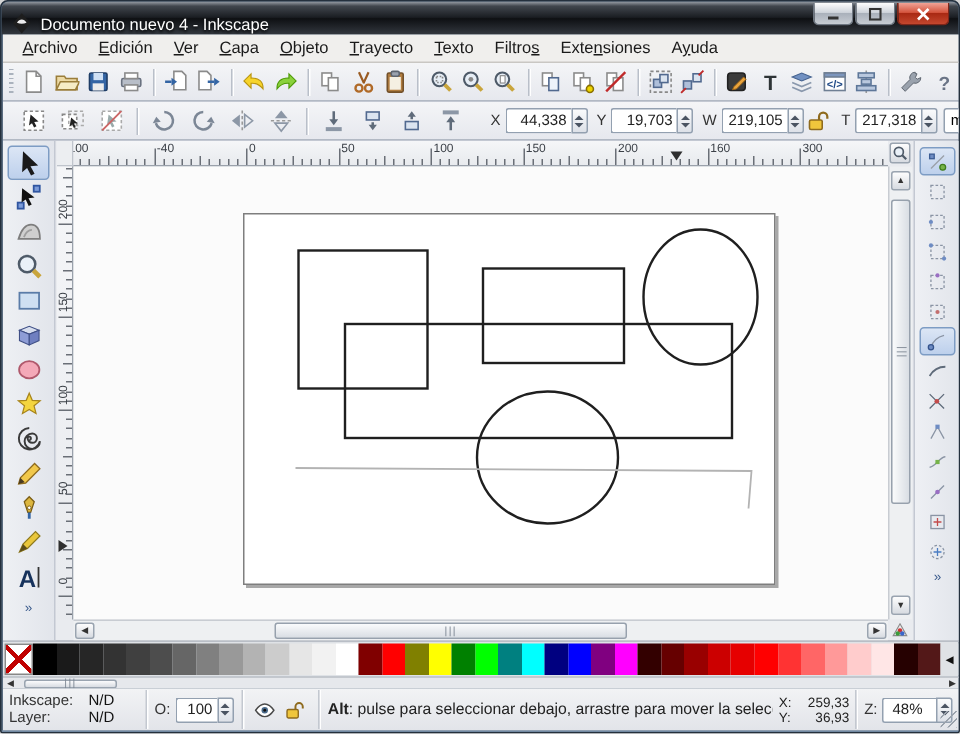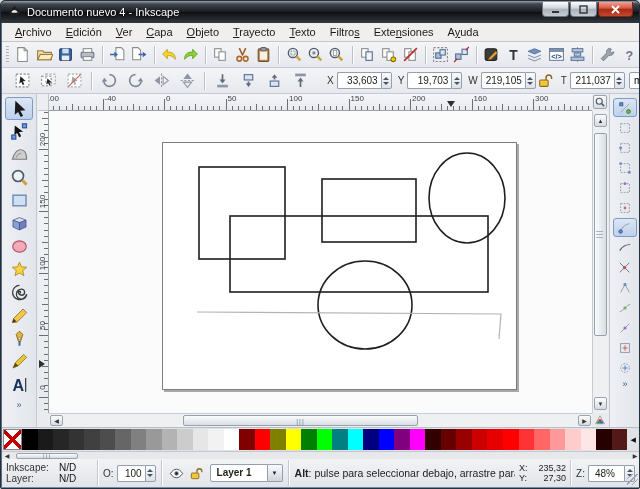--- a/index.html
+++ b/index.html
@@ -2,21 +2,21 @@
 <html><head>
 <meta charset="utf-8">
 <style>
   html,body{margin:0;padding:0;background:#d6d6d6;}
   *{box-sizing:border-box;font-family:"Liberation Sans","DejaVu Sans",sans-serif;}
   #win{position:relative;width:640px;height:489px;background:#5a6c80;border:1px solid #24303d;border-radius:5px 5px 2px 2px;overflow:hidden;}
 
   
   #titlebar{position:absolute;left:0;top:0;width:100%;height:22px;
     background:linear-gradient(#9aa0a8 0%,#41464d 14%,#1a1d22 48%,#0e1013 52%,#33383f 100%);
-    display:flex;align-items:center;padding:0 6px;border-radius:5px 5px 0 0;}
+    display:flex;align-items:flex-end;padding:0 6px;border-radius:5px 5px 0 0;}
   #titlebar .wicon{width:15px;height:15px;margin-right:5px;}
   #titlebar .wtitle{color:#fff;font-size:11px;text-shadow:0 1px 2px #000;flex:1;}
   .winbtns{display:flex;gap:1px;align-self:flex-start;margin-top:1px;}
   .wbtn{width:27px;height:15px;border:1px solid #6e7681;border-top:none;border-radius:0 0 4px 4px;
     background:linear-gradient(#fdfdfd,#cfd4db 45%,#aab1bb 50%,#c7ccd3);display:flex;align-items:center;justify-content:center;
     font-size:9px;color:#222;line-height:1;}
   .wbtn.close{width:35px;background:linear-gradient(#f0a396,#d4553e 45%,#a92913 50%,#c4472e);color:#fff;border-color:#7e2619;font-weight:bold;}
 
   
   #menubar{position:absolute;left:1px;top:22px;width:638px;height:19px;background:#f0efed;border-bottom:1px solid #c9c7c3;display:flex;align-items:center;padding-left:6px;}
@@ -415,21 +415,21 @@
           <svg viewBox="0 0 16 16">
             <rect x="3" y="1.5" width="10" height="2.5" fill="#8c97a6"></rect>
             <line x1="8" y1="14" x2="8" y2="8.5" stroke="#5f6b7a" stroke-width="1.6"></line>
             <path d="M5.2 9L8 5.2 10.8 9z" fill="#5f6b7a"></path>
           </svg>
         </span>
       </span>
     <span class="tbsep"></span>
     <span class="flabel">X</span>
     <span class="numfield">
-        <span class="numval">33,603</span>
+        <span class="numval">44,338</span>
         <span class="spin">
           <i class="up"></i>
           <i class="dn"></i>
         </span>
       </span>
     <span class="flabel">Y</span>
     <span class="numfield">
         <span class="numval">19,703</span>
         <span class="spin">
           <i class="up"></i>
@@ -445,21 +445,21 @@
         </span>
       </span>
     <span class="tb" style="width:18px">
       <svg viewBox="0 0 16 16">
           <rect x="2.5" y="7.5" width="8" height="6" rx="1" fill="#f0c63c" stroke="#8f6b1e"></rect>
           <path d="M8.5 7.5v-2a2.6 2.6 0 0 1 5.2 0v1.2" fill="none" stroke="#8f6b1e" stroke-width="1.4"></path>
         </svg>
     </span>
     <span class="flabel">T</span>
     <span class="numfield">
-        <span class="numval">211,037</span>
+        <span class="numval">217,318</span>
         <span class="spin">
           <i class="up"></i>
           <i class="dn"></i>
         </span>
       </span>
     <span class="unitbox">
         <span class="unitval">mm</span>
       </span>
     <span class="tbsep"></span>
 
@@ -895,36 +895,32 @@
             <circle cx="8" cy="8" r="2.3" fill="#4a6a8a"></circle>
             <circle cx="8" cy="8" r="1" fill="#111"></circle>
           </svg>
       </span>
       <span class="sicon">
         <svg viewBox="0 0 16 16">
             <rect x="2.5" y="7.5" width="8" height="6" rx="1" fill="#f0c63c" stroke="#8f6b1e"></rect>
             <path d="M8.5 7.5v-2a2.6 2.6 0 0 1 5.2 0v1.2" fill="none" stroke="#8f6b1e" stroke-width="1.4"></path>
           </svg>
       </span>
-      <span id="layercombo">
-        <span id="layerval">Layer 1</span>
-        <span id="layerdd">▼</span>
-      </span>
     </div>
     <div id="hint">
       <b>Alt</b><span>: pulse para seleccionar debajo, arrastre para mover la selecci</span>
     </div>
     <div class="sbsec" id="xy">
       <div class="row">
           <span>X:</span>
-          <span>235,32</span>
+          <span>259,33</span>
         </div>
       <div class="row">
           <span>Y:</span>
-          <span>27,30</span>
+          <span>36,93</span>
         </div>
     </div>
     <div class="sbsec" id="zsec">
       <span class="flabel" style="margin-left:0">Z:</span>
       <span class="numfield">
           <span class="numval" style="width:36px;text-align:center">48%</span>
           <span class="spin">
             <i class="up"></i>
             <i class="dn"></i>
           </span>

